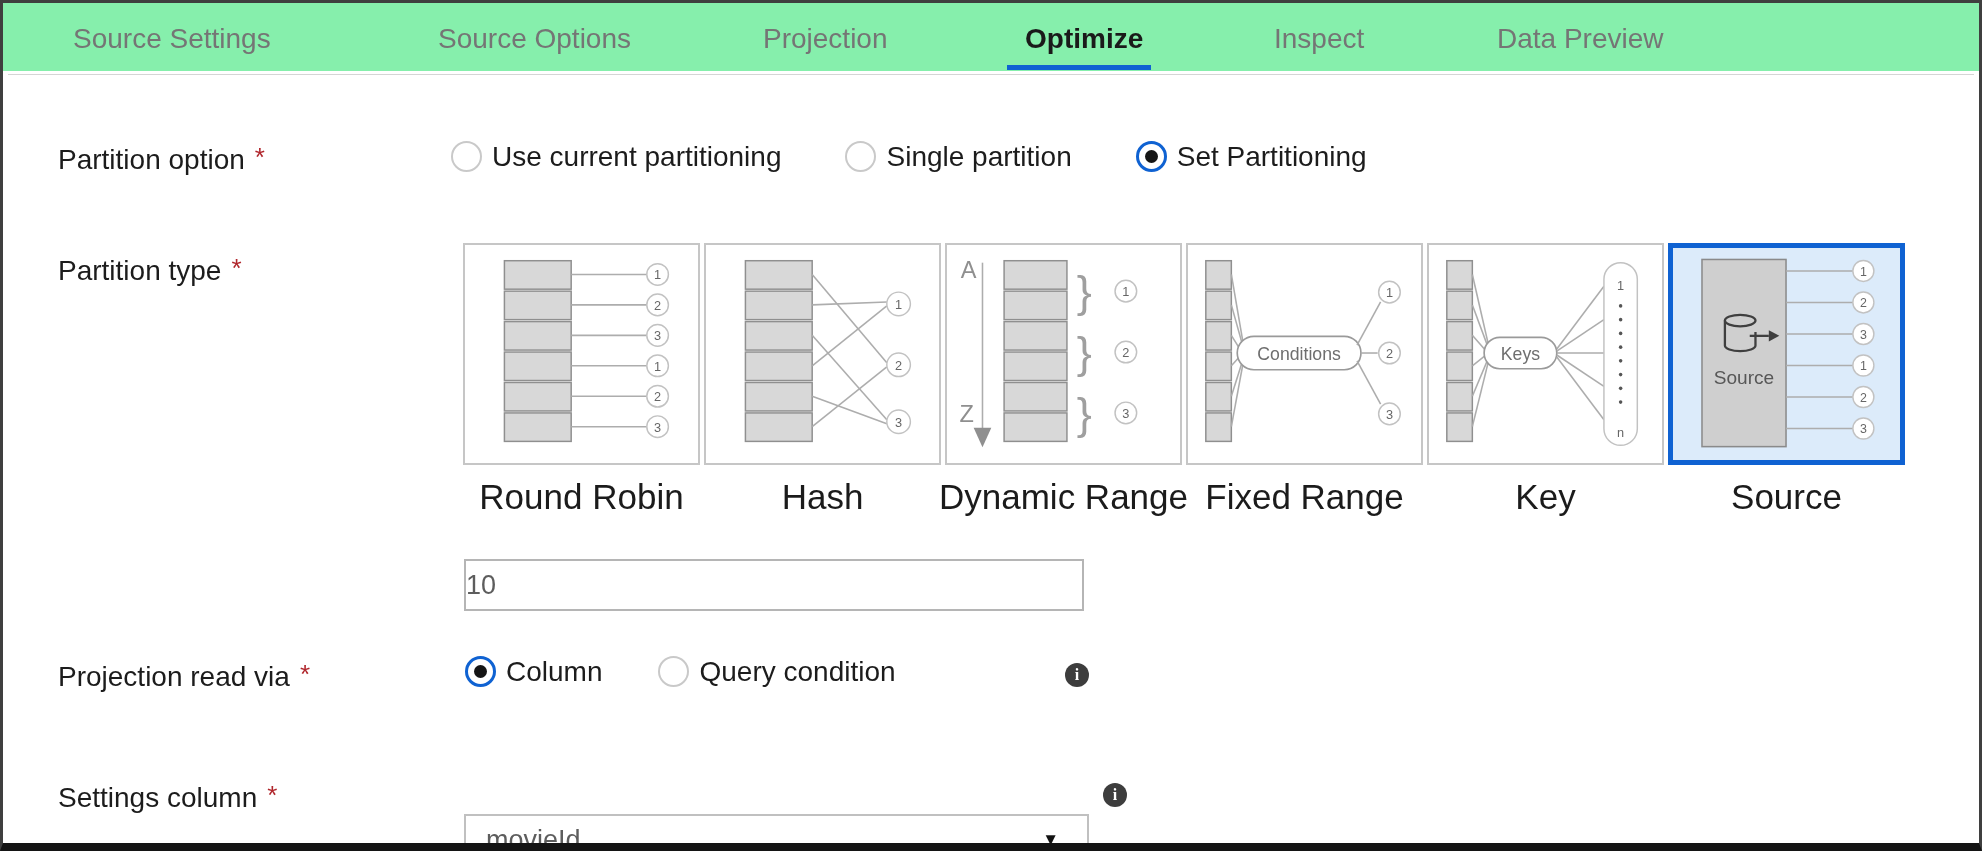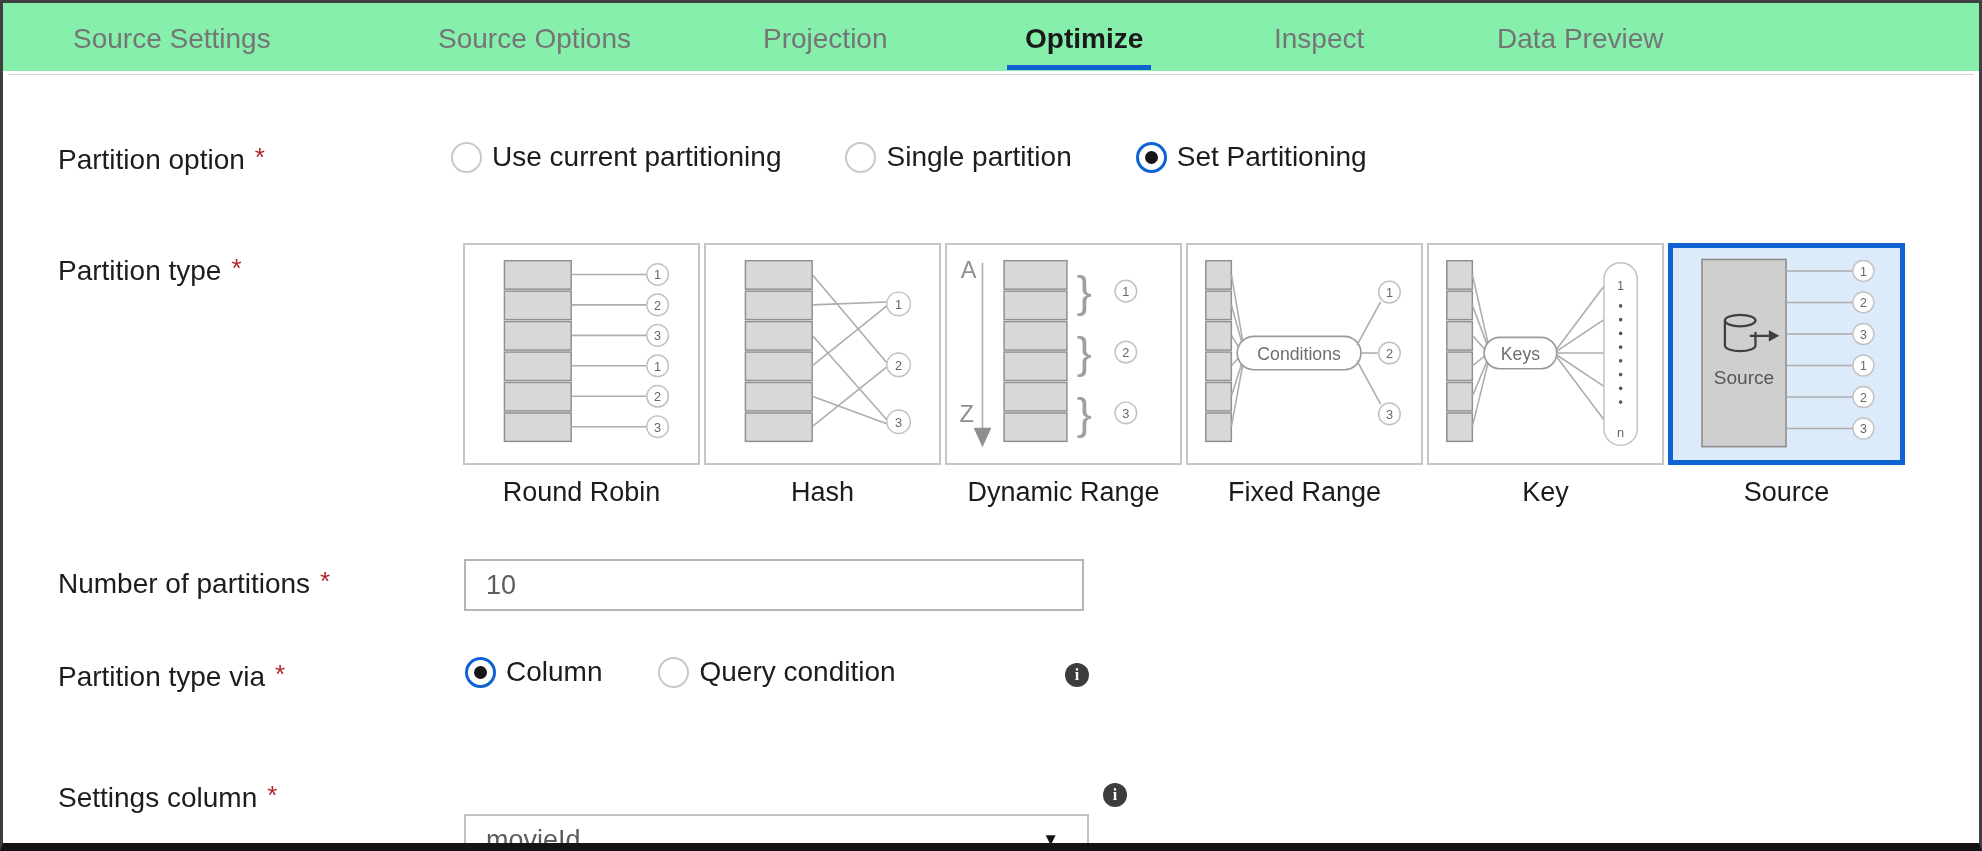--- a/index.html
+++ b/index.html
@@ -18,44 +18,44 @@
   .tab.selected::after { content:""; position:absolute; left:-18px; right:-8px; top:42px; height:5px; background:var(--accent); }
   .tab:nth-child(1){ left:70px; }  .tab:nth-child(2){ left:435px; }
   .tab:nth-child(3){ left:760px; } .tab:nth-child(4){ left:1022px; }
   .tab:nth-child(5){ left:1271px; }.tab:nth-child(6){ left:1494px; }
   .tab-sep { position:absolute; left:5px; right:5px; top:71px; height:1px; background:#d5d5d5; }
   
   .field-label { position:absolute; left:55px; font-size:28px; color:#1c1c1c; white-space:nowrap; }
   .req { color:#b0262c; margin-left:10px; font-size:26px; position:relative; top:-3px; }
   
   .radio-row { position:absolute; display:flex; align-items:center; }
-  .radio-item { display:flex; align-items:flex-end; gap:10px; font-size:28px; color:#1c1c1c; cursor:pointer; white-space:nowrap; }
+  .radio-item { display:flex; align-items:flex-start; gap:10px; font-size:28px; color:#1c1c1c; cursor:pointer; white-space:nowrap; }
   .radio { width:31px; height:31px; border:2px solid #c9c9c9; border-radius:50%;
            display:flex; align-items:center; justify-content:center; background:#fff; flex:none; }
   .radio .dot { display:none; }
   .radio.selected { border:3px solid var(--accent); }
   .radio.selected .dot { display:block; width:13px; height:13px; border-radius:50%; background:#151515; }
   
   .tiles { position:absolute; left:460px; top:240px; display:flex; gap:4px; }
   .tile-col { display:flex; flex-direction:column; align-items:center; width:237px; }
   .tile { width:237px; height:222px; background:#fff; border:2px solid #c6c6c6; cursor:pointer; }
   .tile.selected { border:5px solid var(--accent); background:#dcebfa; }
   .tile svg { width:100%; height:100%; display:block; }
-  .tile-caption { margin-top:12px; font-size:27px; color:#1b1b1b; white-space:nowrap; }
+  .tile-caption { margin-top:12px; font-size:35px; color:#1b1b1b; white-space:nowrap; }
   
   .bar { fill:#d8d8d8; stroke:#8f8f8f; stroke-width:1.5; }
   .wire { stroke:#adadad; stroke-width:1.6; fill:none; }
   .node { fill:#fff; stroke:#c2c2c2; stroke-width:1.5; }
   .num { fill:#666; font-size:13px; text-anchor:middle; font-family:"Liberation Sans",sans-serif; }
   .pill { fill:#fff; stroke:#9a9a9a; stroke-width:1.7; }
   .pill-text { fill:#6e6e6e; text-anchor:middle; font-family:"Liberation Sans",sans-serif; }
   .dimtext { fill:#8f8f8f; text-anchor:middle; font-family:"Liberation Sans",sans-serif; }
   
   .text-input { position:absolute; left:461px; width:620px; height:52px; border:2px solid #b5b5b5;
-                background:#fff; display:flex; align-items:center; padding-left:20px;
+                background:#fff; display:flex; align-items:center; 
                 font-size:27px; color:#5d5d5d; }
   .dropdown { position:absolute; left:461px; width:625px; height:52px; border:2px solid #c0c0c0;
               background:#fff; display:flex; align-items:center; padding-left:20px;
               font-size:27px; color:#5d5d5d; cursor:pointer;margin-top:45px; }
   .caret { position:absolute; right:28px; top:50%; transform:translateY(-50%); font-size:17px; color:#111; }
   .info { position:absolute; width:24px; height:24px; border-radius:50%; background:#3d3d3d; color:#fff;
           display:flex; align-items:center; justify-content:center; font-size:16px; font-weight:bold;
           font-family:"Liberation Serif", serif; cursor:pointer; }
 </style>
 </head>
@@ -281,29 +281,26 @@
           <text class="num" x="199" y="95">3</text>
           <text class="num" x="199" y="128">1</text>
           <text class="num" x="199" y="161">2</text>
           <text class="num" x="199" y="194">3</text>
         </svg>
       </div>
       <div class="tile-caption">Source</div>
     </div>
   </div>
 
-  <div class="field-label" style="top:565px;">
-    <span>Number of partitions</span><span class="req">*</span>
-  </div>
   <div class="text-input" style="top:556px;">
     <span>10</span>
   </div>
 
   <div class="field-label" style="top:658px;">
-    <span>Partition type via</span><span class="req">*</span>
+    <span>Projection read via</span><span class="req">*</span>
   </div>
   <div class="radio-row" style="left:462px; top:653px; gap:56px;">
     <div class="radio-item">
       <span class="radio selected">
           <span class="dot"></span>
         </span>
       <span>Column</span>
     </div>
     <div class="radio-item">
       <span class="radio"></span>

